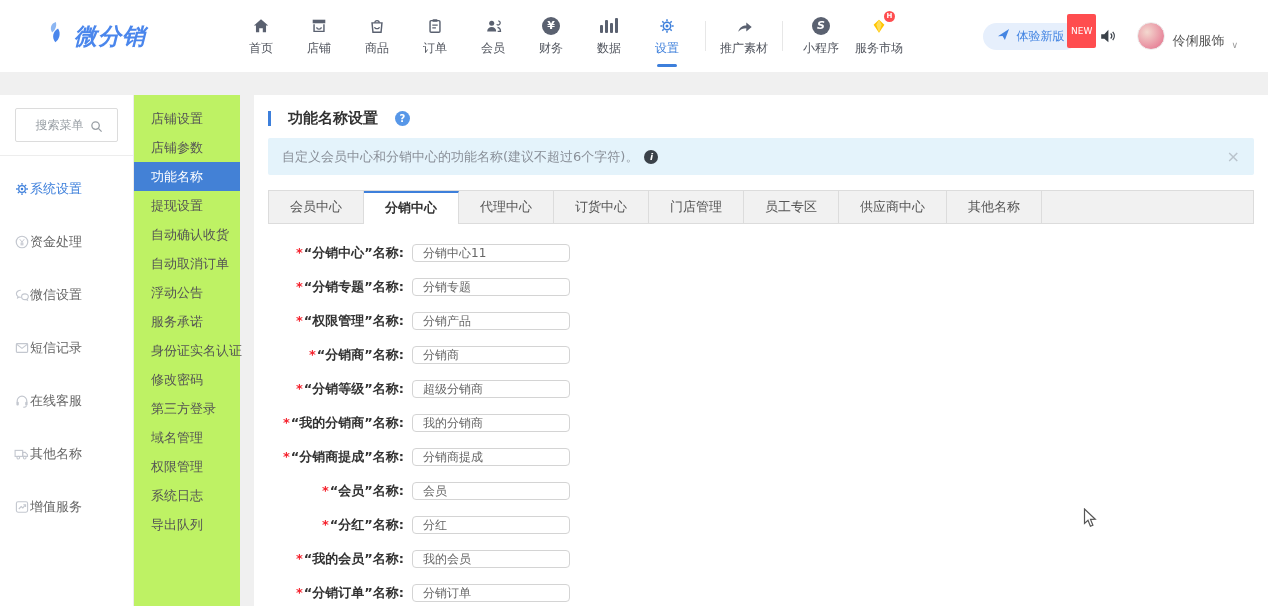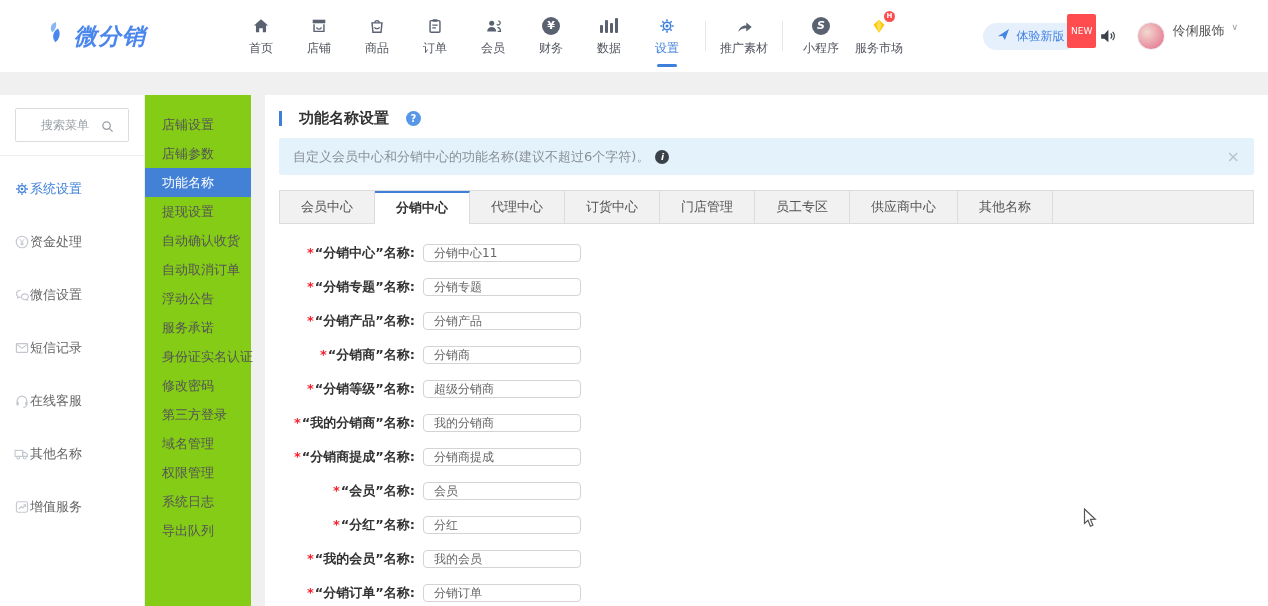--- a/index.html
+++ b/index.html
@@ -23,39 +23,39 @@
   .bars { display:flex; align-items:flex-end; gap:2px; height:15px; }
   .bars i { width:3px; background:#5a6170; border-radius:1px; }
   .mini-circle { width:18px; height:18px; border-radius:50%; background:#5a6170; color:#fff; font-size:11px; font-style:italic; font-weight:bold; display:flex; align-items:center; justify-content:center; }
   .gem-wrap { position:relative; }
   .gem-badge { position:absolute; top:-5px; right:-7px; width:11px; height:11px; border-radius:50%; background:#ff4d4f; color:#fff; font-size:7px; font-weight:bold; display:flex; align-items:center; justify-content:center; }
 
   .topbar-right { margin-left:auto; display:flex; align-items:center; gap:20px; padding-right:30px; }
   .exp-btn { position:relative; background:#e6effc; color:#4485e2; font-size:12px; height:27px; border-radius:14px; display:flex; align-items:center; gap:6px; padding:0 14px; cursor:pointer; }
   .exp-badge { position:absolute; top:-9px; right:-18px; background:#ff4d4f; color:#fff; font-size:9px; font-weight:normal; padding:12px 4px; border-radius:2px; }
   .speaker { color:#3a4149; cursor:pointer; display:flex; }
-  .user { display:flex; align-items:flex-start; gap:7px; font-size:13px; color:#555; cursor:pointer; }
+  .user { display:flex; align-items:flex-end; gap:7px; font-size:13px; color:#555; cursor:pointer; }
   .avatar { width:28px; height:28px; border-radius:50%; background:radial-gradient(circle at 35% 35%, #f3d8cf, #e88a9d 70%, #d86f86); border:1px solid #eee; }
   .chevron { color:#999; font-size:9px; }
 
   
   .layout { position:absolute; top:95px; left:0; width:100%; height:511px; display:flex; }
-  .sidebar { width:145px; flex:none; background:#fff; border-right:1px solid #ececec; }
+  .sidebar { width:134px; flex:none; background:#fff; border-right:1px solid #ececec; }
   .search-wrap { padding:13px 15px 13px; border-bottom:1px solid #ededed; }
   .search-box { position:relative; height:34px; border:1px solid #dcdcdc; border-radius:2px; background:#fff; cursor:text; }
   .search-box input { width:100%; height:100%; border:none; outline:none; text-align:center; font-size:12px; color:#666; background:transparent; padding-right:14px; font-family:inherit; }
   .search-box input::placeholder { color:#9aa0a6; }
   .search-mag { position:absolute; right:14px; top:9px; color:#9aa0a6; }
   .side-menu { padding-top:6px; }
   .side-item { height:53px; display:flex; align-items:center; padding-left:13px; font-size:13px; color:#666; cursor:pointer; }
   .side-item .si { width:17px; height:17px; color:#c3c7cf; flex:none; display:flex; align-items:center; justify-content:center; }
   .side-item.active { color:#3d7fdb; }
   .side-item.active .si { color:#3d7fdb; }
 
-  .submenu { width:106px; flex:none; background:#84cc16; padding-top:15px; }
+  .submenu { width:106px; flex:none; background:#bef264; padding-top:9px; }
   .sub-item { height:29px; line-height:29px; padding-left:17px; font-size:13px; color:#555; cursor:pointer; white-space:nowrap; }
   .sub-item.active { background:#4381d6; color:#fff; }
 
   .panel-gap { width:14px; flex:none; }
 
   .main { flex:1; background:#fff; padding:12px 14px 0; overflow:hidden; }
   .page-title { display:flex; align-items:center; gap:17px; height:22px; }
   .title-accent { width:3px; height:15px; background:#3d7fdb; }
   .title-text { font-size:15px; font-weight:bold; color:#333; }
   .help-icon { width:15px; height:15px; border-radius:50%; background:#5797e8; color:#fff; font-size:10px; font-weight:bold; display:flex; align-items:center; justify-content:center; cursor:pointer; }
@@ -363,21 +363,21 @@
       <div class="form">
         <div class="form-row">
           <span class="form-label"><span class="req">*</span><span>“分销中心”名称:</span></span>
           <input class="form-input" value="分销中心11" style="">
         </div>
         <div class="form-row">
           <span class="form-label"><span class="req">*</span><span>“分销专题”名称:</span></span>
           <input class="form-input" value="分销专题" style="">
         </div>
         <div class="form-row">
-          <span class="form-label"><span class="req">*</span><span>“分销产品”名称:</span></span>
+          <span class="form-label"><span class="req">*</span><span>“权限管理”名称:</span></span>
           <input class="form-input" value="分销产品" style="">
         </div>
         <div class="form-row">
           <span class="form-label"><span class="req">*</span><span>“分销商”名称:</span></span>
           <input class="form-input" value="分销商" style="">
         </div>
         <div class="form-row">
           <span class="form-label"><span class="req">*</span><span>“分销等级”名称:</span></span>
           <input class="form-input" value="超级分销商" style="">
         </div>

